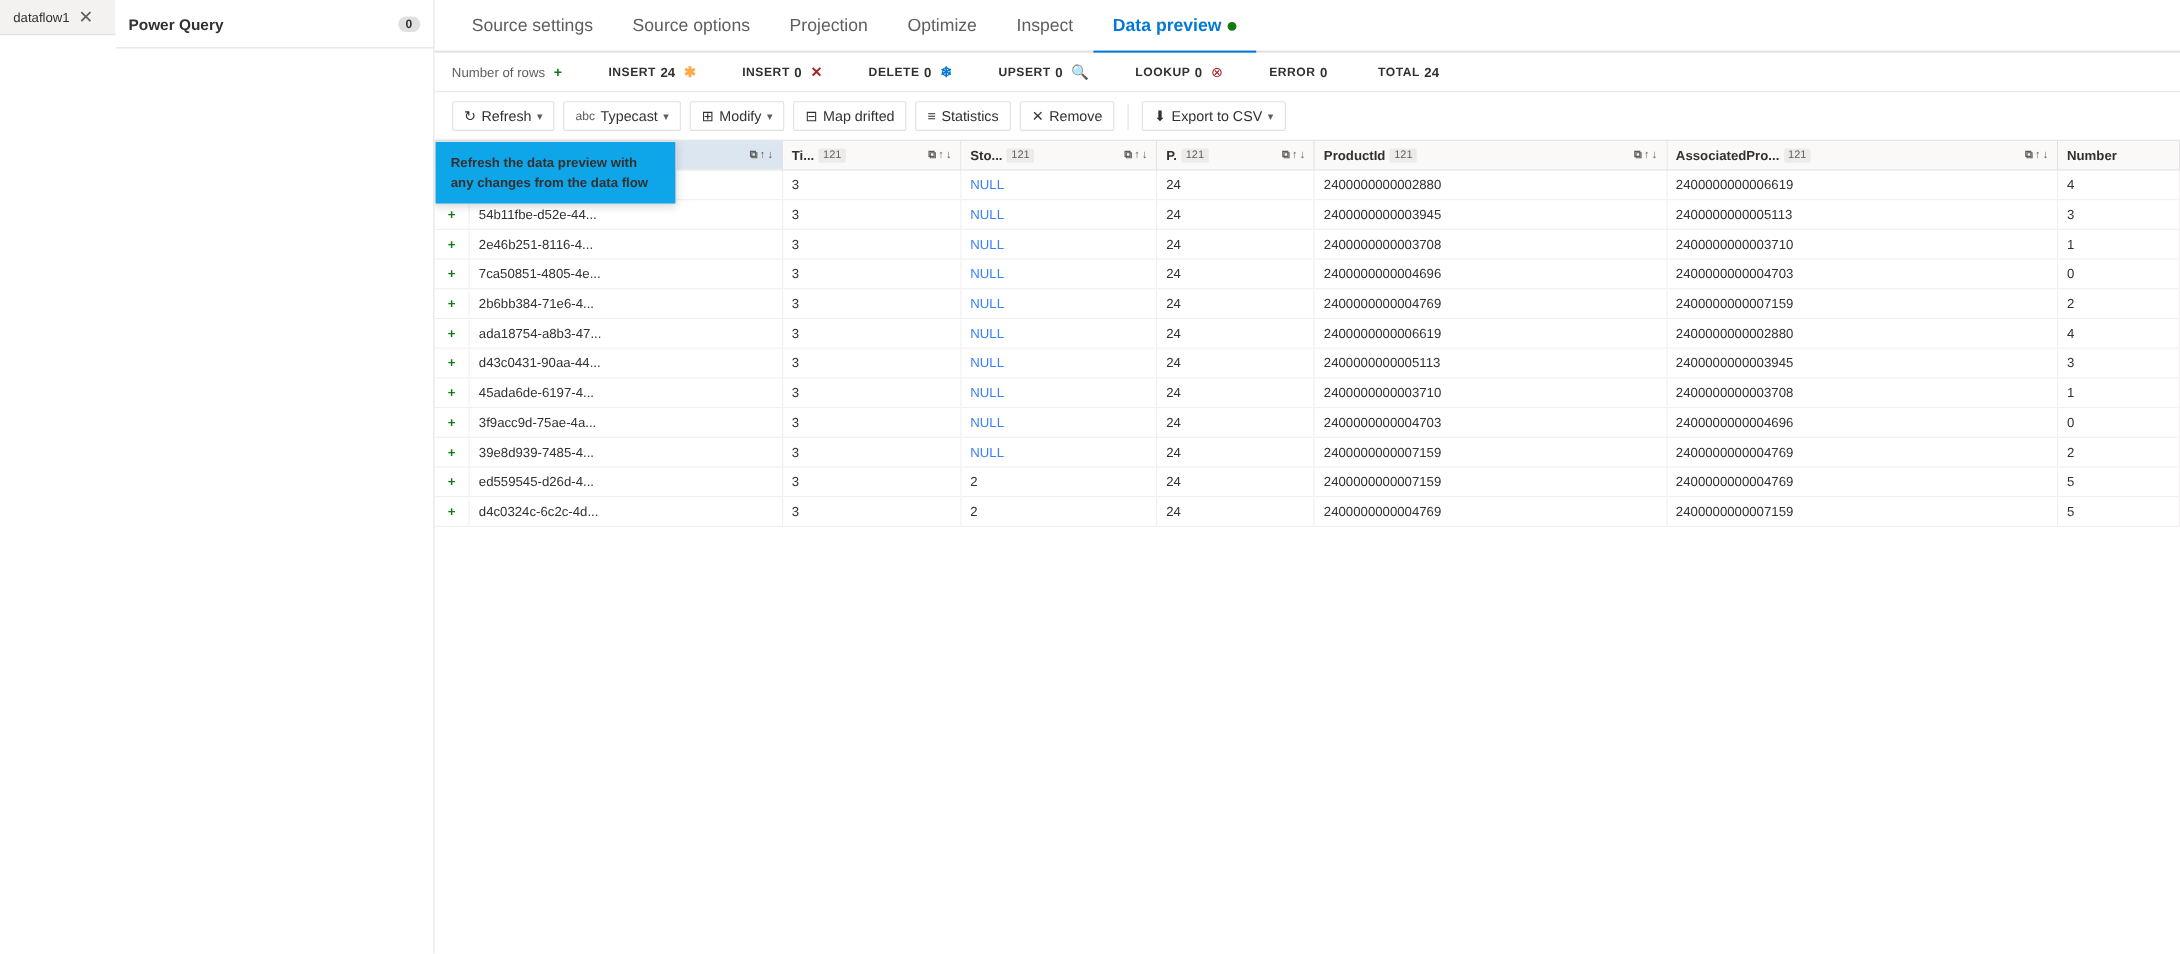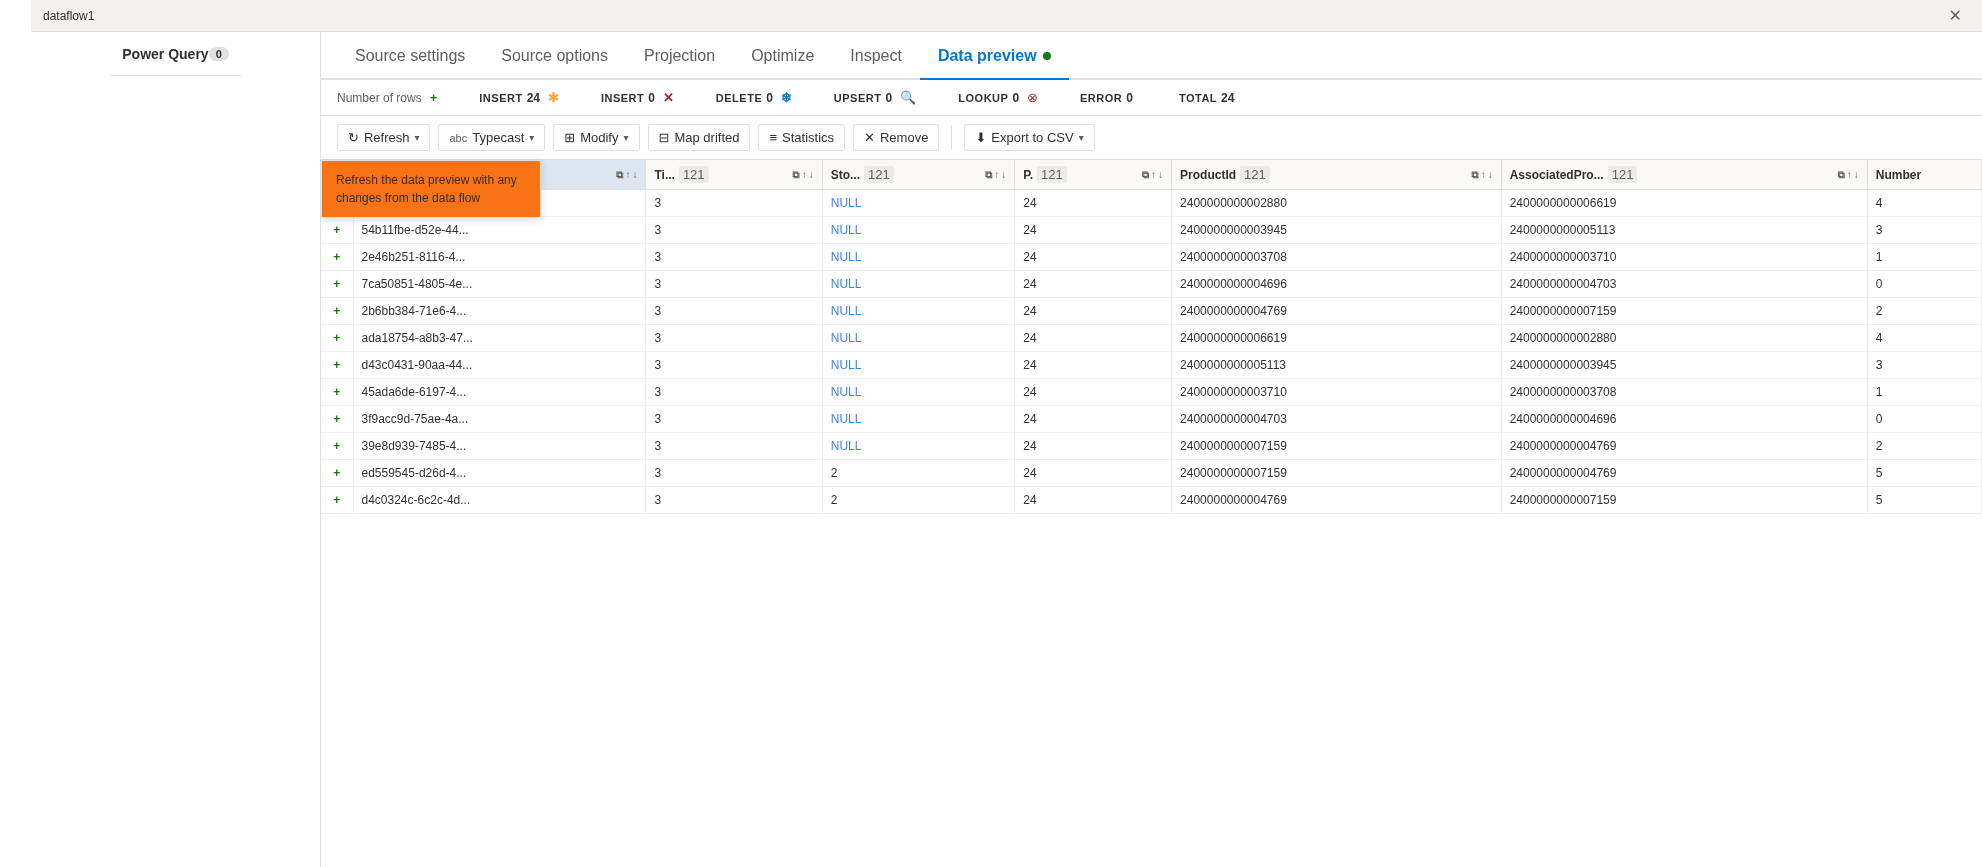--- a/index.html
+++ b/index.html
@@ -1,36 +1,35 @@
 <!DOCTYPE html>
 <html><head>
   <meta charset="utf-8">
   <style>
     * { box-sizing: border-box; margin: 0; padding: 0; }
     body { font-family: 'Segoe UI', Arial, sans-serif; font-size: 13px; background: #fff; overflow: hidden; }
 
-    .app-container { display: flex; flex-direction: column; height: 867px; width: 1982px; padding-left: 31px; }
+    .app-container { display: flex; height: 867px; width: 1982px; }
 
     
     .title-bar {
       display: flex; align-items: center; height: 32px;
       background: #f3f2f1; border-bottom: 1px solid #e0e0e0;
       padding: 0 12px; font-size: 12px; color: #323130;
     }
     .title-bar-text { font-weight: 400; }
 
     
     .main-content { display: flex; flex: 1; overflow: hidden; }
 
     
     .sidebar {
       width: 290px; border-right: 1px solid #e0e0e0;
       background: #fff; display: flex; flex-direction: column;
       flex-shrink: 0;
-      align-items: center;
     }
     .sidebar-header {
       display: flex; align-items: center; justify-content: space-between;
       padding: 8px 12px; font-size: 14px; font-weight: 600; color: #323130;
       border-bottom: 1px solid #e0e0e0; height: 44px;
     }
     .sidebar-badge {
       background: #e0e0e0; border-radius: 10px; padding: 1px 7px; font-size: 11px; color: #323130;
     }
 
@@ -77,35 +76,35 @@
       display: flex; align-items: center; gap: 5px; padding: 5px 10px;
       border: 1px solid #e0e0e0; border-radius: 2px; background: #fff;
       cursor: pointer; font-size: 13px; color: #323130; white-space: nowrap;
     }
     .toolbar-btn .chevron { font-size: 10px; color: #605e5c; }
     .toolbar-divider { width: 1px; height: 24px; background: #e0e0e0; margin: 0 4px; }
 
     
     .tooltip-box {
       position: absolute; top: 44px; left: 0; z-index: 100;
-      background: #f97316; border: 1px solid #e0e0e0; box-shadow: 0 2px 8px rgba(0,0,0,0.15);
+      background: #0ea5e9; border: 1px solid #e0e0e0; box-shadow: 0 2px 8px rgba(0,0,0,0.15);
       padding: 10px 14px; font-size: 12px; color: #323130; max-width: 220px;
-      border-radius: 2px; line-height: 1.5;
+      border-radius: 2px; line-height: 1.5; font-weight: bold;
     }
 
     
     .table-wrapper { flex: 1; overflow: auto; background: #fff; }
     table { border-collapse: collapse; width: 100%; min-width: 1400px; }
     thead th {
       background: #faf9f8; border-bottom: 1px solid #e0e0e0; border-right: 1px solid #e0e0e0;
       padding: 6px 8px; font-size: 12px; font-weight: 600; color: #323130;
       white-space: nowrap; position: sticky; top: 0; z-index: 5;
     }
     thead th .col-header { display: flex; align-items: center; gap: 4px; }
-    thead th .col-type { font-size: 13px; color: #605e5c; font-weight: 400; background: #edebe9; padding: 1px 4px; border-radius: 2px; }
+    thead th .col-type { font-size: 10px; color: #605e5c; font-weight: 400; background: #edebe9; padding: 1px 4px; border-radius: 2px; }
     thead th .col-icons { display: flex; gap: 2px; align-items: center; margin-left: auto; }
     thead th .sort-icon { color: #605e5c; font-size: 10px; cursor: pointer; }
 
     tbody tr { border-bottom: 1px solid #f0efee; }
     tbody td {
       padding: 6px 8px; font-size: 12px; color: #323130;
       border-right: 1px solid #f0efee; white-space: nowrap;
     }
     .row-icon { color: #107c10; font-weight: 700; text-align: center; width: 24px; }
     .null-value { color: #3b82f6; }

